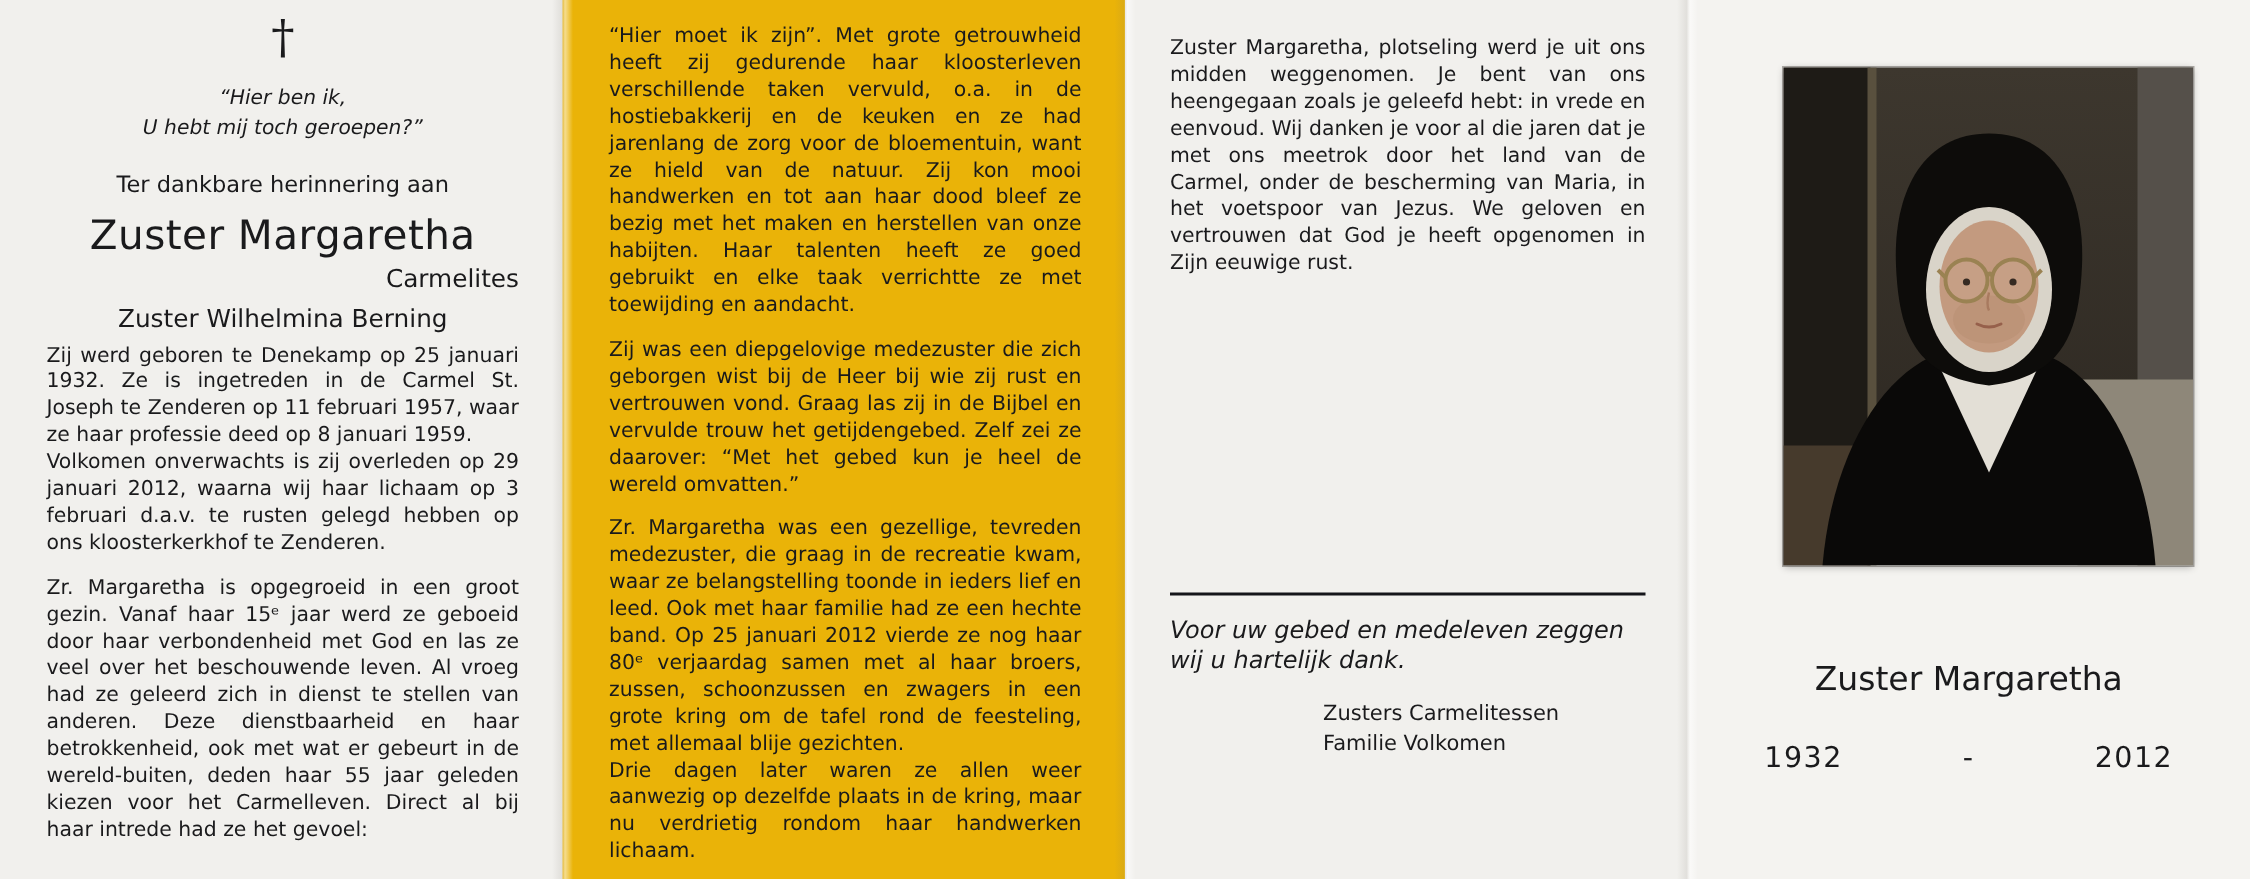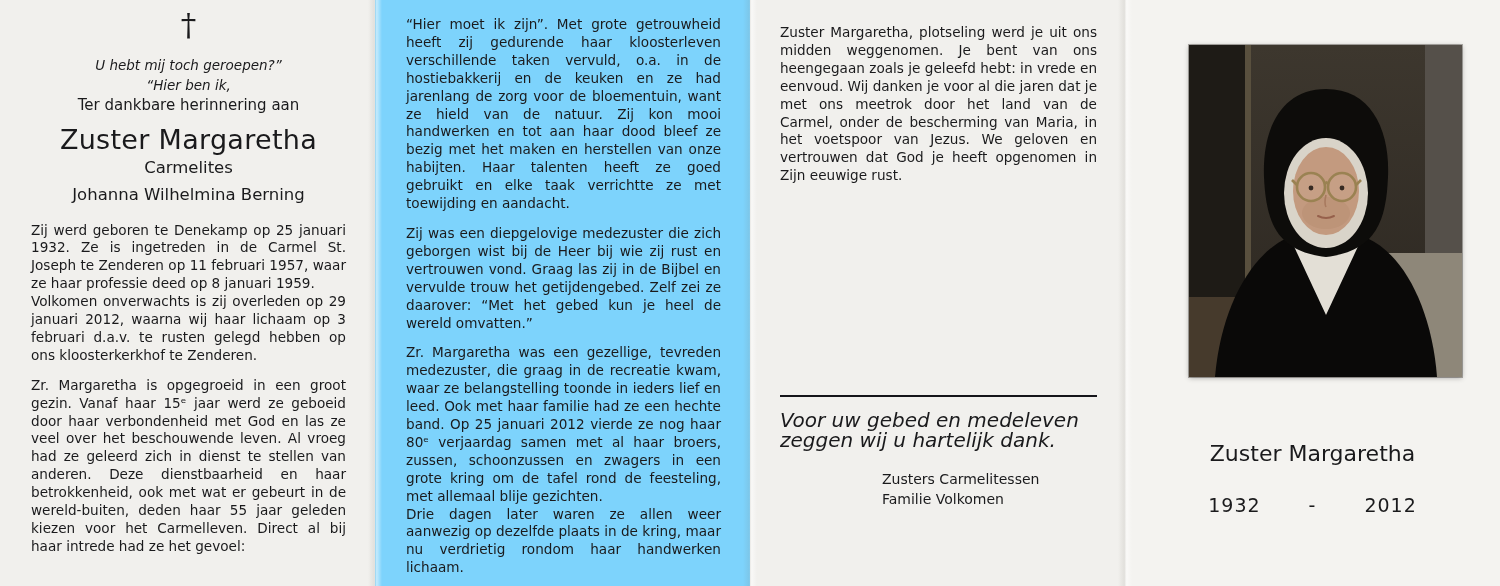--- a/index.html
+++ b/index.html
@@ -18,21 +18,21 @@
     box-shadow: inset 0 0 70px rgba(90,85,75,0.10);
   }
   .panel {
     flex: 0 0 375px;
     height: 100%;
     position: relative;
     overflow: hidden;
     box-sizing: border-box;
   }
   .panel-1 { background: #f1f0ed; padding: 8px 29px 0 31px; text-align: center; }
-  .panel-2 { background: #7dd3fc; padding: 16px 29px 0 31px; }
+  .panel-2 { background: #eab308; padding: 16px 29px 0 31px; }
   .panel-3 { background: #f1f0ed; padding: 24px 28px 0 30px; }
   .panel-4 { background: #f4f3f0; }
 
   .body-text {
     font-size: 13.6px;
     line-height: 17.9px;
     text-align: justify;
     margin: 0;
   }
   .gap-top { margin-top: 12px; }
@@ -42,41 +42,41 @@
     font-size: 31px;
     line-height: 1;
     margin-top: 2px;
   }
   .opening-quote {
     margin-top: 14px;
     font-style: italic;
     font-size: 13.5px;
     line-height: 1.5;
   }
-  .dedication { font-size: 15px; }
+  .dedication { margin-top: 18px; font-size: 15px; }
   .deceased-name {
     margin-top: 10px;
     font-size: 27px;
     font-weight: 400;
     letter-spacing: 0.3px;
   }
-  .order-name { margin-top: 3px; font-size: 16.5px; }
+  .order-name { margin-top: 3px; font-size: 16.5px; text-align: right; }
   .birth-name { margin-top: 8px; font-size: 16.5px; }
-  .panel-1 .intro { margin-top: 18px; }
+  .panel-1 .intro { margin-top: 7px; }
 
   .divider {
     margin: 210px 0 0 0;
     border: 0;
     border-top: 2px solid #15151a;
     width: 100%;
   }
   .thanks {
     margin-top: 13px;
     font-style: italic;
-    font-size: 20px;
+    font-size: 16px;
     line-height: 20px;
     text-align: left;
   }
   .signatures {
     margin-top: 17px;
     margin-left: auto;
     width: 215px;
     text-align: left;
     font-size: 14px;
     line-height: 19.5px;
@@ -99,21 +99,21 @@
     text-align: center;
     font-size: 22px;
   }
   .years {
     position: absolute;
     top: 494px;
     left: 0;
     width: 100%;
     display: flex;
     justify-content: center;
-    gap: 48px;
+    gap: 80px;
     font-size: 19px;
     letter-spacing: 1px;
   }
 
   .fold {
     position: absolute;
     top: 0;
     height: 100%;
     width: 14px;
     pointer-events: none;
@@ -131,27 +131,27 @@
   }
 </style>
 </head>
 <body>
 
 <div class="card">
 
   <section class="panel panel-1">
     <div class="cross">†</div>
     <div class="opening-quote">
+      <div>“Hier ben ik,</div>
       <div>U hebt mij toch geroepen?”</div>
-      <div>“Hier ben ik,</div>
     </div>
     <div class="dedication">Ter dankbare herinnering aan</div>
     <div class="deceased-name">Zuster Margaretha</div>
     <div class="order-name">Carmelites</div>
-    <div class="birth-name">Johanna Wilhelmina Berning</div>
+    <div class="birth-name">Zuster Wilhelmina Berning</div>
     <p class="body-text intro">Zij werd geboren te Denekamp op 25 januari 1932. Ze is ingetreden in de Carmel St. Joseph te Zenderen op 11 februari 1957, waar ze haar professie deed op 8 januari 1959.</p>
     <p class="body-text">Volkomen onverwachts is zij overleden op 29 januari 2012, waarna wij haar lichaam op 3 februari d.a.v. te rusten gelegd hebben op ons kloosterkerkhof te Zenderen.</p>
     <p class="body-text gap-top">Zr. Margaretha is opgegroeid in een groot gezin. Vanaf haar 15ᵉ jaar werd ze geboeid door haar verbondenheid met God en las ze veel over het beschouwende leven. Al vroeg had ze geleerd zich in dienst te stellen van anderen. Deze dienstbaarheid en haar betrokkenheid, ook met wat er gebeurt in de wereld-buiten, deden haar 55 jaar geleden kiezen voor het Carmelleven. Direct al bij haar intrede had ze het gevoel:</p>
   </section>
 
   <section class="panel panel-2">
     <p class="body-text">“Hier moet ik zijn”. Met grote getrouwheid heeft zij gedurende haar kloosterleven verschillende taken vervuld, o.a. in de hostiebakkerij en de keuken en ze had jarenlang de zorg voor de bloementuin, want ze hield van de natuur. Zij kon mooi handwerken en tot aan haar dood bleef ze bezig met het maken en herstellen van onze habijten. Haar talenten heeft ze goed gebruikt en elke taak verrichtte ze met toewijding en aandacht.</p>
     <p class="body-text gap-top">Zij was een diepgelovige medezuster die zich geborgen wist bij de Heer bij wie zij rust en vertrouwen vond. Graag las zij in de Bijbel en vervulde trouw het getijdengebed. Zelf zei ze daarover: “Met het gebed kun je heel de wereld omvatten.”</p>
     <p class="body-text gap-top">Zr. Margaretha was een gezellige, tevreden medezuster, die graag in de recreatie kwam, waar ze belangstelling toonde in ieders lief en leed. Ook met haar familie had ze een hechte band. Op 25 januari 2012 vierde ze nog haar 80ᵉ verjaardag samen met al haar broers, zussen, schoonzussen en zwagers in een grote kring om de tafel rond de feesteling, met allemaal blije gezichten.</p>
     <p class="body-text">Drie dagen later waren ze allen weer aanwezig op dezelfde plaats in de kring, maar nu verdrietig rondom haar handwerken lichaam.</p>

